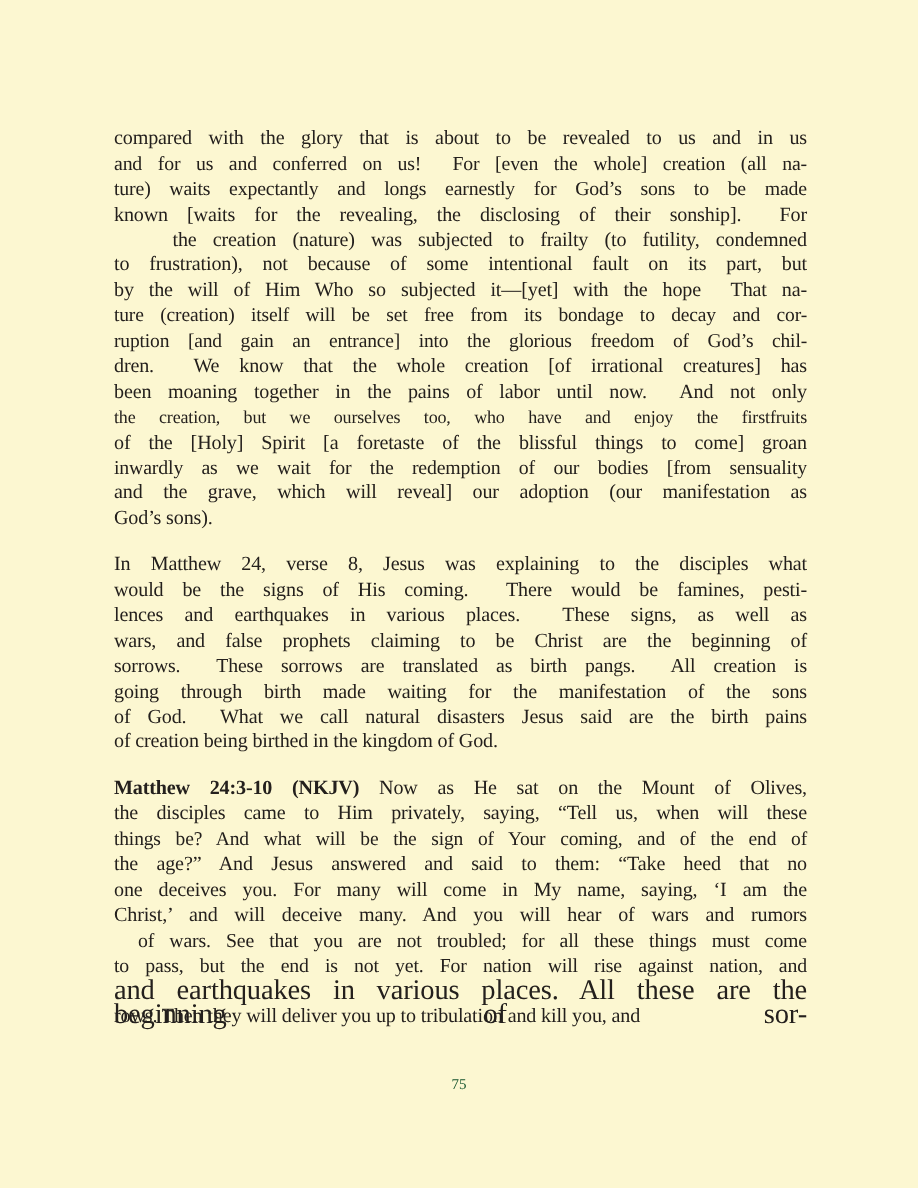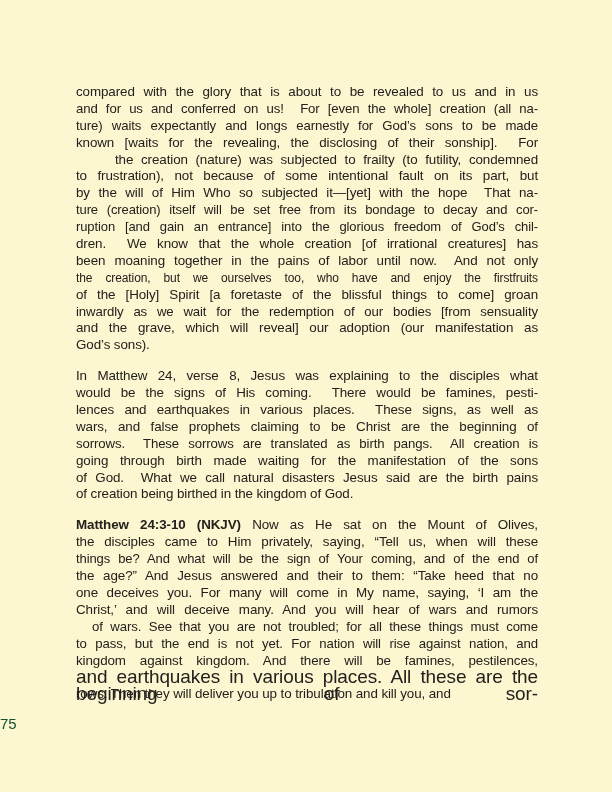--- a/index.html
+++ b/index.html
@@ -6,21 +6,21 @@
     margin: 0;
     padding: 0;
     background: #FCF7D1;
   }
   .page {
     position: relative;
     width: 612px;
     height: 792px;
     background: #FCF7D1;
     overflow: hidden;
-    font-family: Liberation Sans, sans-serif;
+    font-family: Liberation Serif, serif;
     color: #24201d;
   }
   .text-block {
     position: absolute;
     left: 76px;
     top: 84px;
     width: 462px;
   }
   .para {
     margin: 0 0 14px 0;
@@ -38,22 +38,22 @@
     text-align-last: left;
   }
   .line b {
     font-weight: bold;
   }
   .page-number {
     position: absolute;
     top: 716px;
     left: 0;
     width: 100%;
-    text-align: left;
-    font-size: 15px;
+    text-align: center;
+    font-size: 10px;
     line-height: 16px;
     color: #14532d;
   }
 </style>
 </head>
 <body>
 
 <div class="page">
   <div class="text-block">
       <div class="para">
@@ -81,24 +81,23 @@
         <div class="line" style="white-space: pre-wrap;">wars, and false prophets claiming to be Christ are the beginning of</div>
         <div class="line" style="white-space: pre-wrap; font-size: 13.2px;">sorrows.  These sorrows are translated as birth pangs.  All creation is</div>
         <div class="line" style="white-space: pre-wrap;">going through birth made waiting for the manifestation of the sons</div>
         <div class="line" style="white-space: pre-wrap;">of God.  What we call natural disasters Jesus said are the birth pains</div>
         <div class="line last" style="white-space: pre-wrap;">of creation being birthed in the kingdom of God.</div>
       </div>
       <div class="para">
         <div class="line" style="white-space: pre-wrap;"><b>Matthew 24:3-10 (NKJV)</b> Now as He sat on the Mount of Olives,</div>
         <div class="line" style="white-space: pre-wrap;">the disciples came to Him privately, saying, “Tell us, when will these</div>
         <div class="line" style="white-space: pre-wrap; font-size: 13px;">things be? And what will be the sign of Your coming, and of the end of</div>
-        <div class="line" style="white-space: pre-wrap;">the age?” And Jesus answered and their to them: “Take heed that no</div>
+        <div class="line" style="white-space: pre-wrap;">the age?” And Jesus answered and said to them: “Take heed that no</div>
         <div class="line" style="white-space: pre-wrap;">one deceives you. For many will come in My name, saying, ‘I am the</div>
         <div class="line" style="white-space: pre-wrap;">Christ,’ and will deceive many. And you will hear of wars and rumors</div>
         <div class="line" style="white-space: pre-wrap; font-size: 13.2px; margin-left: 16px;">of wars. See that you are not troubled; for all these things must come</div>
         <div class="line" style="white-space: pre-wrap; font-size: 13.2px;">to pass, but the end is not yet. For nation will rise against nation, and</div>
-        <div class="line" style="white-space: pre-wrap;">kingdom against kingdom. And there will be famines, pestilences,</div>
         <div class="line" style="white-space: pre-wrap; font-size: 19px;">and earthquakes in various places. All these are the beginning of sor-</div>
         <div class="line last" style="white-space: pre-wrap;">rows. Then they will deliver you up to tribulation and kill you, and</div>
       </div>
     </div>
   <div class="page-number">75</div>
 </div>
 
 </body></html>

